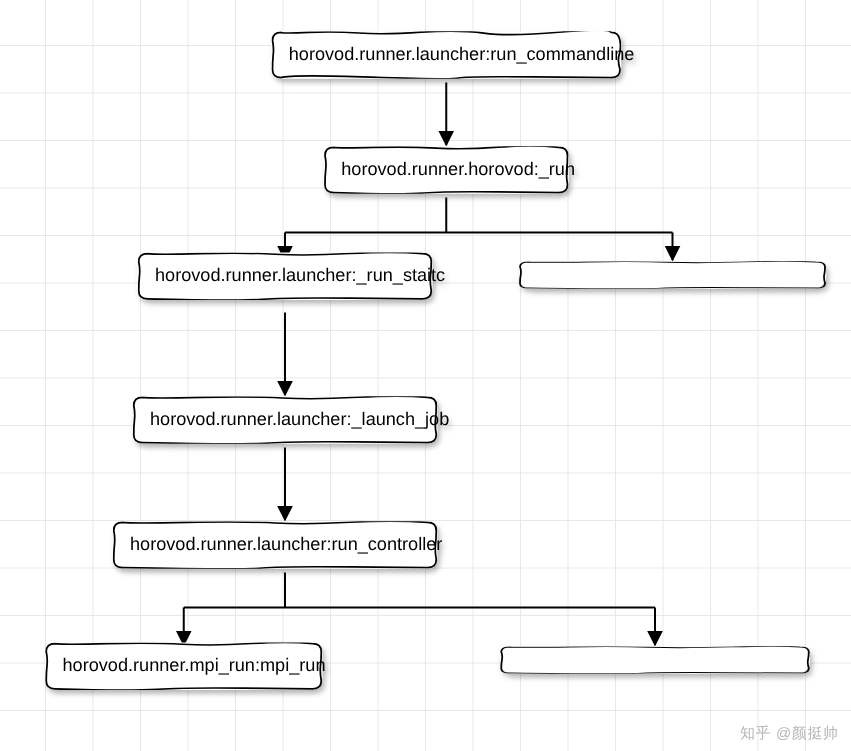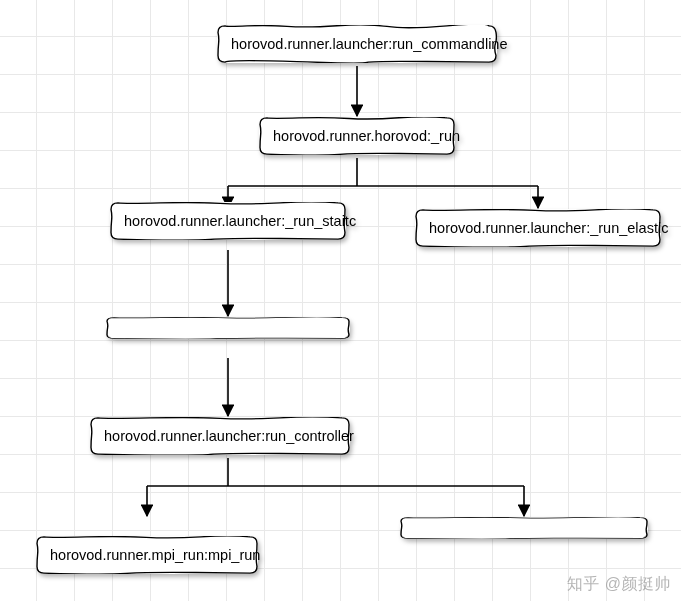--- a/index.html
+++ b/index.html
@@ -45,21 +45,21 @@
     position: absolute;
     inset: 0;
     width: 681px;
     height: 601px;
     z-index: 1;
   }
   .wm {
     position: absolute;
     right: 10px;
     bottom: 6px;
-    font-size: 16px;
+    font-size: 12px;
     color: rgba(120,120,120,0.55);
     z-index: 5;
     letter-spacing: 0.5px;
   }
   .wm .zh { font-family: "PingFang SC","Microsoft YaHei",sans-serif; }
 </style>
 </head>
 <body>
 
 <div class="grid"></div>
@@ -106,37 +106,37 @@
   <svg class="border" viewBox="0 0 236 41" preserveAspectRatio="none">
       <path d="M8,1 Q15,2 50,1 T110,1.5 T170,0.9 T228,1 Q235,1 235,8 T234.4,20 T235,33 Q235,40 228,40 T170,39.4 T100,40.4 T8,40 Q1,40 1,33 T1.6,20 T1,8 Q1,1 8,1 Z" fill="none" stroke="#000" stroke-width="1.4"></path>
     </svg>
   <span class="txt">horovod.runner.launcher:_run_staitc</span>
 </div>
 
 <div class="node" style="left:415px; top:209px; width:246px;">
   <svg class="border" viewBox="0 0 246 41" preserveAspectRatio="none">
       <path d="M8,1 Q15,2 55,1 T120,1.5 T180,0.9 T238,1 Q245,1 245,8 T244.4,20 T245,33 Q245,40 238,40 T180,39.4 T110,40.4 T8,40 Q1,40 1,33 T1.6,20 T1,8 Q1,1 8,1 Z" fill="none" stroke="#000" stroke-width="1.4"></path>
     </svg>
-  <span class="txt">horovod.runner.launcher:_run_elastic</span>
 </div>
 
 <div class="node" style="left:106px; top:317px; width:244px;">
   <svg class="border" viewBox="0 0 244 41" preserveAspectRatio="none">
       <path d="M8,1 Q15,2 55,1 T120,1.5 T180,0.9 T236,1 Q243,1 243,8 T242.4,20 T243,33 Q243,40 236,40 T180,39.4 T110,40.4 T8,40 Q1,40 1,33 T1.6,20 T1,8 Q1,1 8,1 Z" fill="none" stroke="#000" stroke-width="1.4"></path>
     </svg>
+  <span class="txt">horovod.runner.launcher:_launch_job</span>
 </div>
 
 <div class="node" style="left:90px; top:417px; width:260px;">
   <svg class="border" viewBox="0 0 260 41" preserveAspectRatio="none">
       <path d="M8,1 Q15,2 60,1 T130,1.5 T190,0.9 T252,1 Q259,1 259,8 T258.4,20 T259,33 Q259,40 252,40 T190,39.4 T120,40.4 T8,40 Q1,40 1,33 T1.6,20 T1,8 Q1,1 8,1 Z" fill="none" stroke="#000" stroke-width="1.4"></path>
     </svg>
   <span class="txt">horovod.runner.launcher:run_controller</span>
 </div>
 
-<div class="node" style="left:36px; top:536px; width:222px;">
+<div class="node" style="left:36px; top:514px; width:222px;">
   <svg class="border" viewBox="0 0 222 41" preserveAspectRatio="none">
       <path d="M8,1 Q15,2 50,1 T110,1.5 T165,0.9 T214,1 Q221,1 221,8 T220.4,20 T221,33 Q221,40 214,40 T160,39.4 T90,40.4 T8,40 Q1,40 1,33 T1.6,20 T1,8 Q1,1 8,1 Z" fill="none" stroke="#000" stroke-width="1.4"></path>
     </svg>
   <span class="txt">horovod.runner.mpi_run:mpi_run</span>
 </div>
 
 <div class="node" style="left:400px; top:517px; width:248px;">
   <svg class="border" viewBox="0 0 248 41" preserveAspectRatio="none">
       <path d="M8,1 Q15,2 55,1 T120,1.5 T185,0.9 T240,1 Q247,1 247,8 T246.4,20 T247,33 Q247,40 240,40 T180,39.4 T110,40.4 T8,40 Q1,40 1,33 T1.6,20 T1,8 Q1,1 8,1 Z" fill="none" stroke="#000" stroke-width="1.4"></path>
     </svg>

